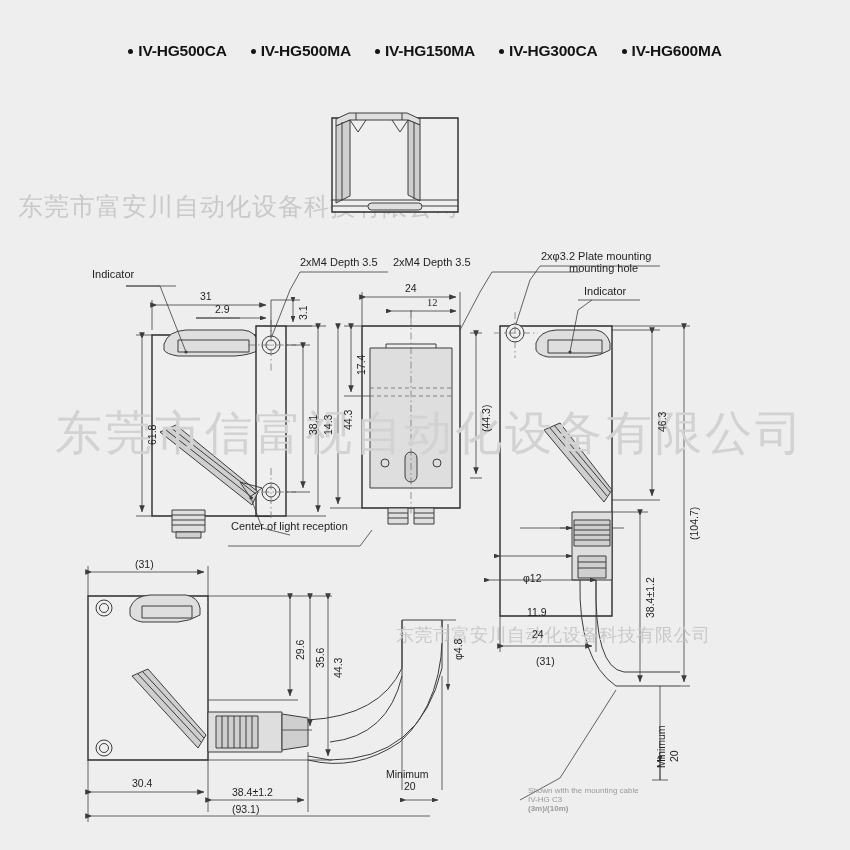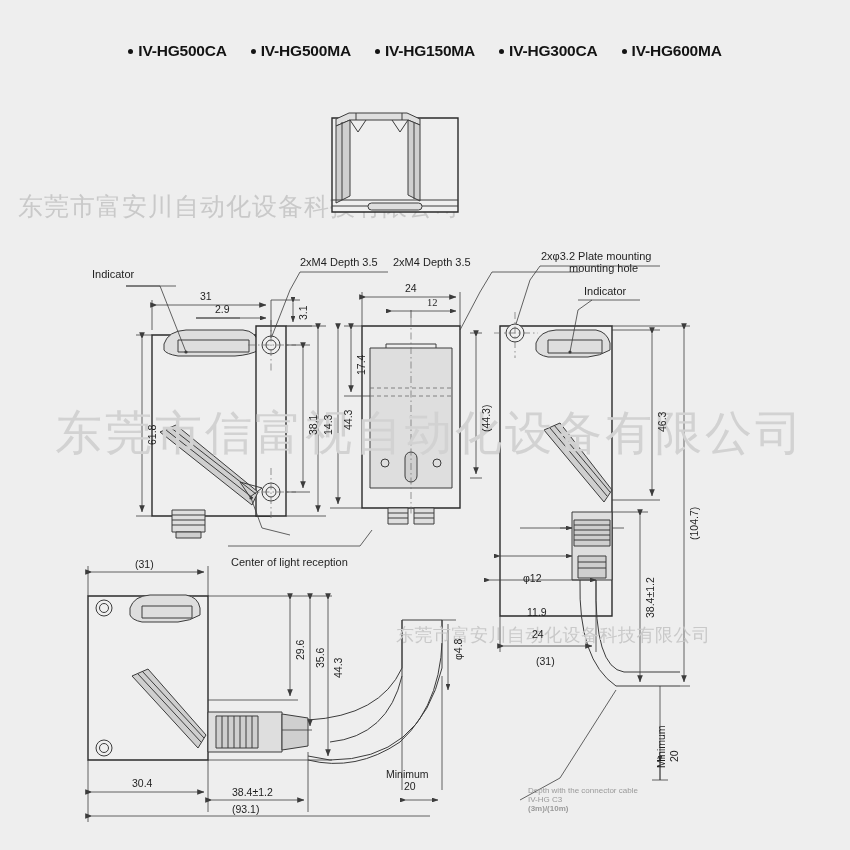--- a/index.html
+++ b/index.html
@@ -362,23 +362,23 @@
 
   <div class="wm wm-mid">东莞市信富视自动化设备有限公司</div>
   <div class="wm wm-bot">东莞市富安川自动化设备科技有限公司</div>
 
   <div class="note" style="left:92px;top:268px;">Indicator</div>
   <div class="note" style="left:300px;top:256px;">2xM4 Depth 3.5</div>
   <div class="note" style="left:393px;top:256px;">2xM4 Depth 3.5</div>
   <div class="note" style="left:541px;top:250px;">2xφ3.2 Plate mounting</div>
   <div class="note" style="left:541px;top:262px;margin-left:28px;">mounting hole</div>
   <div class="note" style="left:584px;top:285px;">Indicator</div>
-  <div class="note" style="left:231px;top:556px;">Center of light reception</div>
-
-  <div class="note note-faint" style="left:528px;top:786px;">Depth with the connector cable</div>
+  <div class="note" style="left:231px;top:520px;">Center of light reception</div>
+
+  <div class="note note-faint" style="left:528px;top:786px;">Shown with the mounting cable</div>
   <div class="note note-faint" style="left:528px;top:795px;">IV-HG C3</div>
   <div class="note note-faint" style="left:528px;top:804px;font-weight:bold;">(3m)/(10m)</div>
 
   <div class="dt" style="left:200px;top:290px;text-align:center;">31</div>
   <div class="dt" style="left:215px;top:303px;">2.9</div>
   <div class="dt v" style="left:297px;top:320px;">3.1</div>
   <div class="dt v" style="left:146px;top:445px;">61.8</div>
   <div class="dt v" style="left:307px;top:435px;">38.1</div>
   <div class="dt v" style="left:322px;top:435px;">14.3</div>
 

